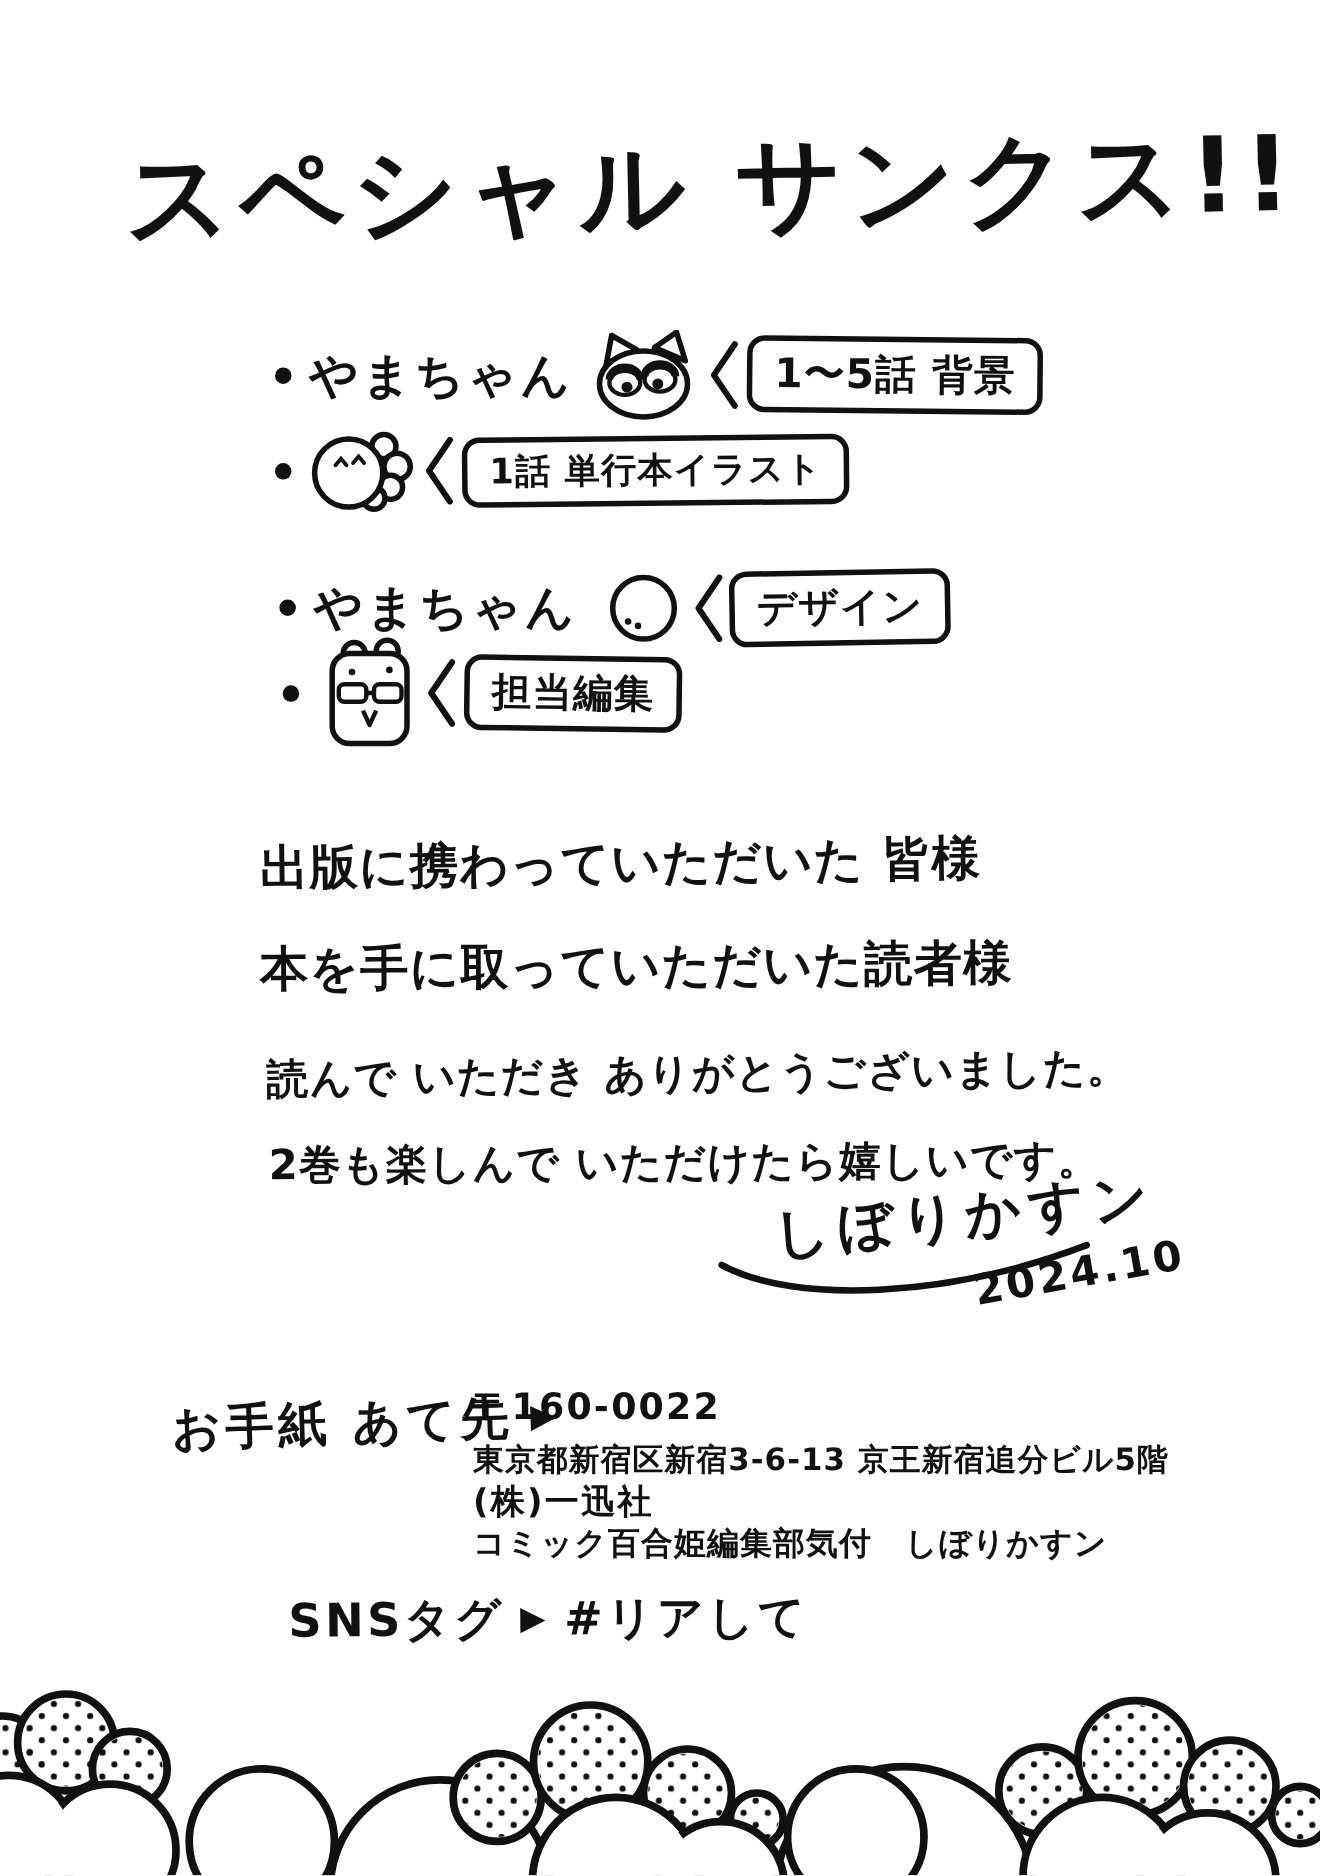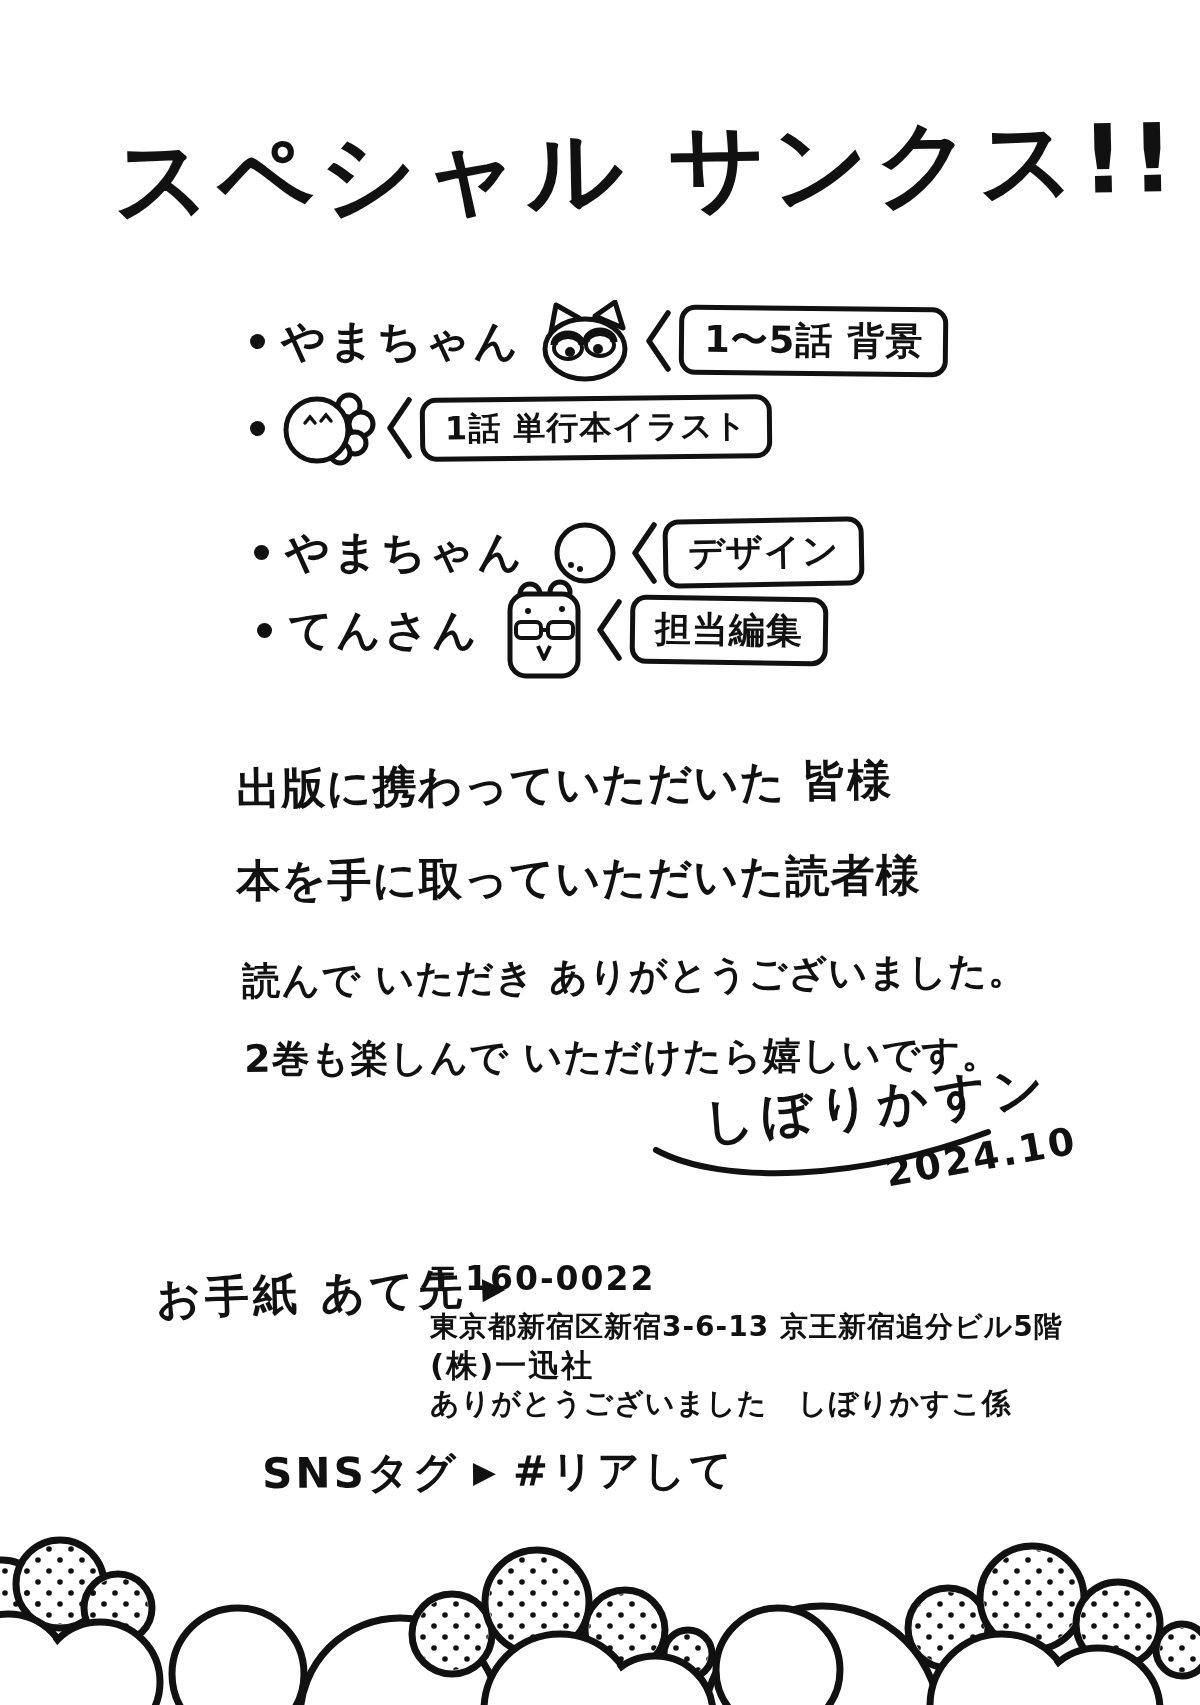--- a/index.html
+++ b/index.html
@@ -128,21 +128,20 @@
       <circle cx="33" cy="48" r="3" fill="#111"></circle>
     </svg>
     <svg class="brace" width="26" height="62" viewBox="0 0 26 62" style="margin-left:8px;margin-right:6px">
       <polyline points="23,3 4,31 23,59" fill="none" stroke="#111" stroke-width="5.5" stroke-linecap="round" stroke-linejoin="round"></polyline>
     </svg>
     <span class="bubble">デザイン</span>
   </div>
 
   <div class="abs credit-row" id="row4">
     <span class="bullet"></span>
-    <span class="credit-name">てんさん</span>
     <svg class="credit-icon" width="80" height="104" viewBox="0 0 80 104" style="margin-left:24px">
       <circle cx="26" cy="16" r="10" fill="#fff" stroke="#111" stroke-width="5"></circle>
       <circle cx="56" cy="14" r="10" fill="#fff" stroke="#111" stroke-width="5"></circle>
       <rect x="6" y="16" width="68" height="82" rx="16" fill="#fff" stroke="#111" stroke-width="5"></rect>
       <circle cx="24" cy="33" r="3" fill="#111"></circle>
       <circle cx="58" cy="31" r="3" fill="#111"></circle>
       <rect x="12" y="44" width="25" height="16" rx="5" fill="#fff" stroke="#111" stroke-width="4"></rect>
       <rect x="44" y="44" width="25" height="16" rx="5" fill="#fff" stroke="#111" stroke-width="4"></rect>
       <path d="M37,52 h7" stroke="#111" stroke-width="4"></path>
       <path d="M34,68 l6,13 l6,-13" fill="#fff" stroke="#111" stroke-width="4" stroke-linejoin="round"></path>
@@ -165,21 +164,21 @@
   <div class="abs nowrap" id="sig-date">2024.10</div>
 
   <div class="abs" id="letter-label">
     <span>お手紙 あて先</span>
     <span class="arrow">▶</span>
   </div>
   <div class="abs" id="letter-address">
     <div id="postal">〒160-0022</div>
     <div id="addr1">東京都新宿区新宿3-6-13 京王新宿追分ビル5階</div>
     <div id="addr2">(株)一迅社</div>
-    <div id="addr3">ありがとうございました　しぼりかすこ係</div>
+    <div id="addr3">コミック百合姫編集部気付　しぼりかすン</div>
   </div>
 
   <div class="abs" id="sns-row">
     <span>SNSタグ</span>
     <span class="arrow">▶</span>
     <span>#リアして</span>
   </div>
 
   <svg class="abs" id="cloud-border" viewBox="0 0 1200 183">
     <defs>

